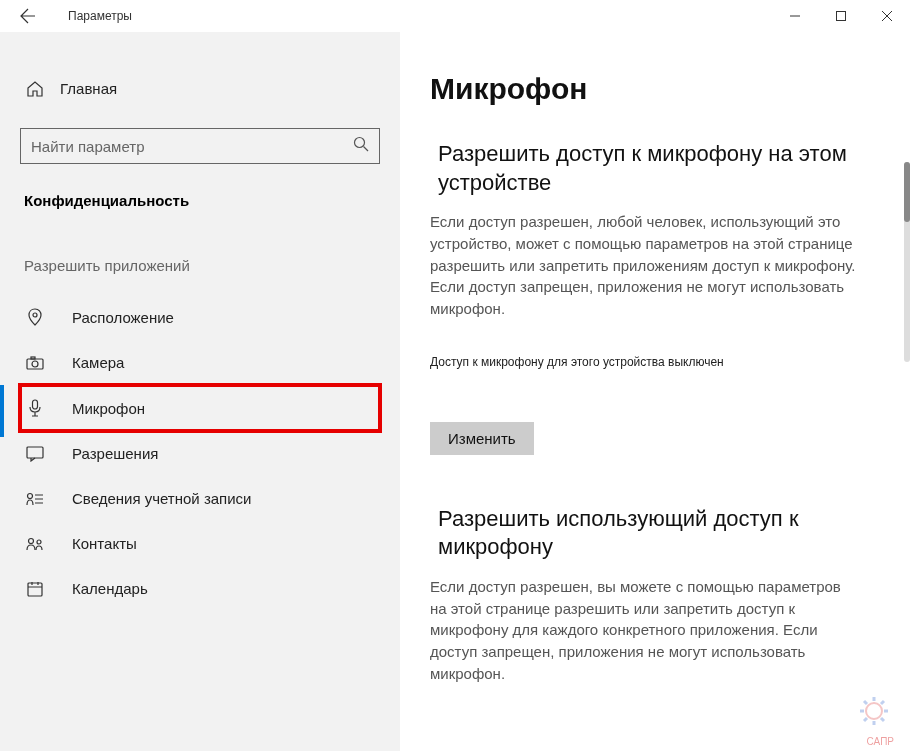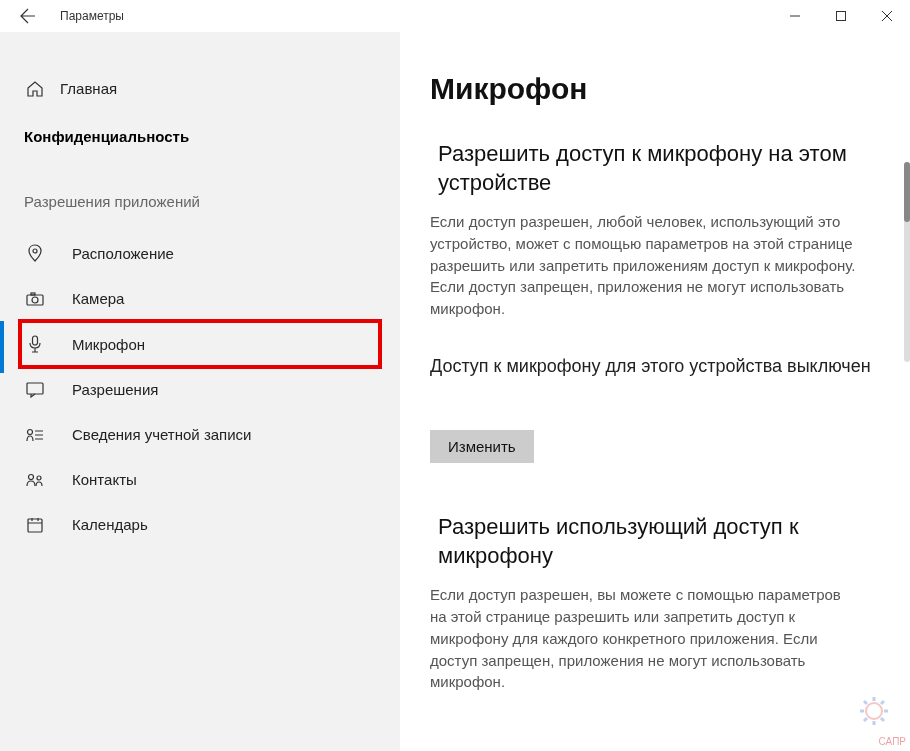--- a/index.html
+++ b/index.html
@@ -1,20 +1,20 @@
 <!DOCTYPE html>
 <html><head>
   <meta charset="utf-8">
   <style>
     * { margin: 0; padding: 0; box-sizing: border-box; font-family: 'Segoe UI', Tahoma, sans-serif; }
     body { width: 910px; height: 751px; background: #fff; overflow: hidden; position: relative; }
     
     .titlebar { height: 32px; display: flex; align-items: center; padding-left: 8px; }
     .back-btn { width: 40px; height: 32px; display: flex; align-items: center; justify-content: center; font-size: 16px; color: #333; }
-    .title { font-size: 12px; color: #333; margin-left: 12px; }
+    .title { font-size: 12px; color: #333; margin-left: 20px; }
     .win-controls { margin-left: auto; display: flex; }
     .win-btn { width: 46px; height: 32px; display: flex; align-items: center; justify-content: center; color: #333; }
     .win-btn svg { width: 10px; height: 10px; }
     
     .app-body { display: flex; height: calc(100% - 32px); }
     
     .sidebar { width: 400px; padding: 0 20px; background: #f2f2f2; }
     .home-row { display: flex; gap: 16px; padding: 12px 6px; margin-top: 36px; margin-bottom: 18px; }
     .home-row .icon { width: 18px; display:flex; align-items:center; justify-content:center; }
     .home-label { font-size: 15px; color: #222; }
@@ -29,27 +29,27 @@
     
     .nav-item { display: flex; align-items: center; gap: 28px; padding: 14px 6px; font-size: 15px; color: #222; }
     .nav-item .icon { width: 18px; display: flex; align-items: center; justify-content: center; color: #333; }
     .nav-item.selected { outline: 4px solid #e60000; outline-offset: -2px; }
     .blue-bar { position: absolute; left: 0; width: 4px; height: 52px; background: #0078d4; }
     
     .content { flex: 1; padding: 40px 30px 0 30px; overflow-y: auto; position: relative; }
     .page-title { font-size: 30px; font-weight: 600; color: #111; margin-bottom: 34px; }
     .section-heading { font-size: 22px; font-weight: 400; color: #111; margin-bottom: 14px; line-height: 1.3; margin-left: 8px; }
     .section-text { font-size: 15px; color: #555; line-height: 1.45; margin-bottom: 26px; max-width: 430px; }
-    .status-text { font-size: 18px; color: #222; margin-bottom: 14px; line-height: 1.4; margin-top: 34px; }
+    .status-text { font-size: 12px; color: #222; margin-bottom: 14px; line-height: 1.4; margin-top: 34px; }
     .change-btn { background: #ccc; border: none; padding: 8px 18px; font-size: 15px; color: #111; margin-bottom: 50px; margin-top: 37px; }
     
     .scroll-track { position: absolute; right: 0; top: 130px; width: 6px; height: 200px; background: #ddd; border-radius: 3px; }
     .scroll-thumb { width: 6px; height: 60px; background: #888; border-radius: 3px; }
     
-    .watermark { position: absolute; right: 4px; bottom: 4px; font-size: 10px; color: #d44; opacity: 0.5; }
+    .watermark { position: absolute; right: 16px; bottom: 4px; font-size: 10px; color: #d44; opacity: 0.5; }
     .gear-wm { position: absolute; right: 16px; bottom: 20px; width: 40px; height: 40px; opacity: 0.3; }
   </style>
 </head>
 <body>
 
 <div class="titlebar">
   <div class="back-btn">
     <svg width="16" height="16" viewBox="0 0 16 16">
         <path d="M8 1 L1 8 L8 15 M1 8 L15 8" stroke="#333" stroke-width="1.2" fill="none"></path>
       </svg>
@@ -78,23 +78,32 @@
   <div class="sidebar">
     <div class="home-row">
       <span class="icon">
         <svg width="18" height="18" viewBox="0 0 18 18">
             <path d="M2 8 L9 2 L16 8 L16 16 L11 16 L11 11 L7 11 L7 16 L2 16 Z" stroke="#333" stroke-width="1.2" fill="none"></path>
           </svg>
       </span>
       <span class="home-label">Главная</span>
     </div>
 
+    <div class="search-box">
+      <input type="text" placeholder="Найти параметр" style="">
+      <span class="search-icon">
+        <svg width="16" height="16" viewBox="0 0 16 16">
+            <circle cx="6.5" cy="6.5" r="5" stroke="#555" stroke-width="1.2" fill="none"></circle>
+            <path d="M10.5 10.5 L15 15" stroke="#555" stroke-width="1.2"></path>
+          </svg>
+      </span>
+    </div>
 
     <div class="category-label">Конфиденциальность</div>
-    <div class="section-label">Разрешения приложений</div>
+    <div class="section-label">Разрешить приложений</div>
 
     <div class="nav-item">
       <span class="icon">
           <svg width="16" height="18" viewBox="0 0 16 18">
             <path d="M8 1 C4 1 2 4 2 7 C2 11 8 17 8 17 C8 17 14 11 14 7 C14 4 12 1 8 1 Z" stroke="#333" stroke-width="1.2" fill="none"></path>
             <circle cx="8" cy="7" r="2" stroke="#333" stroke-width="1.2" fill="none"></circle>
           </svg>
         </span>
       <span>Расположение</span>
     </div>

